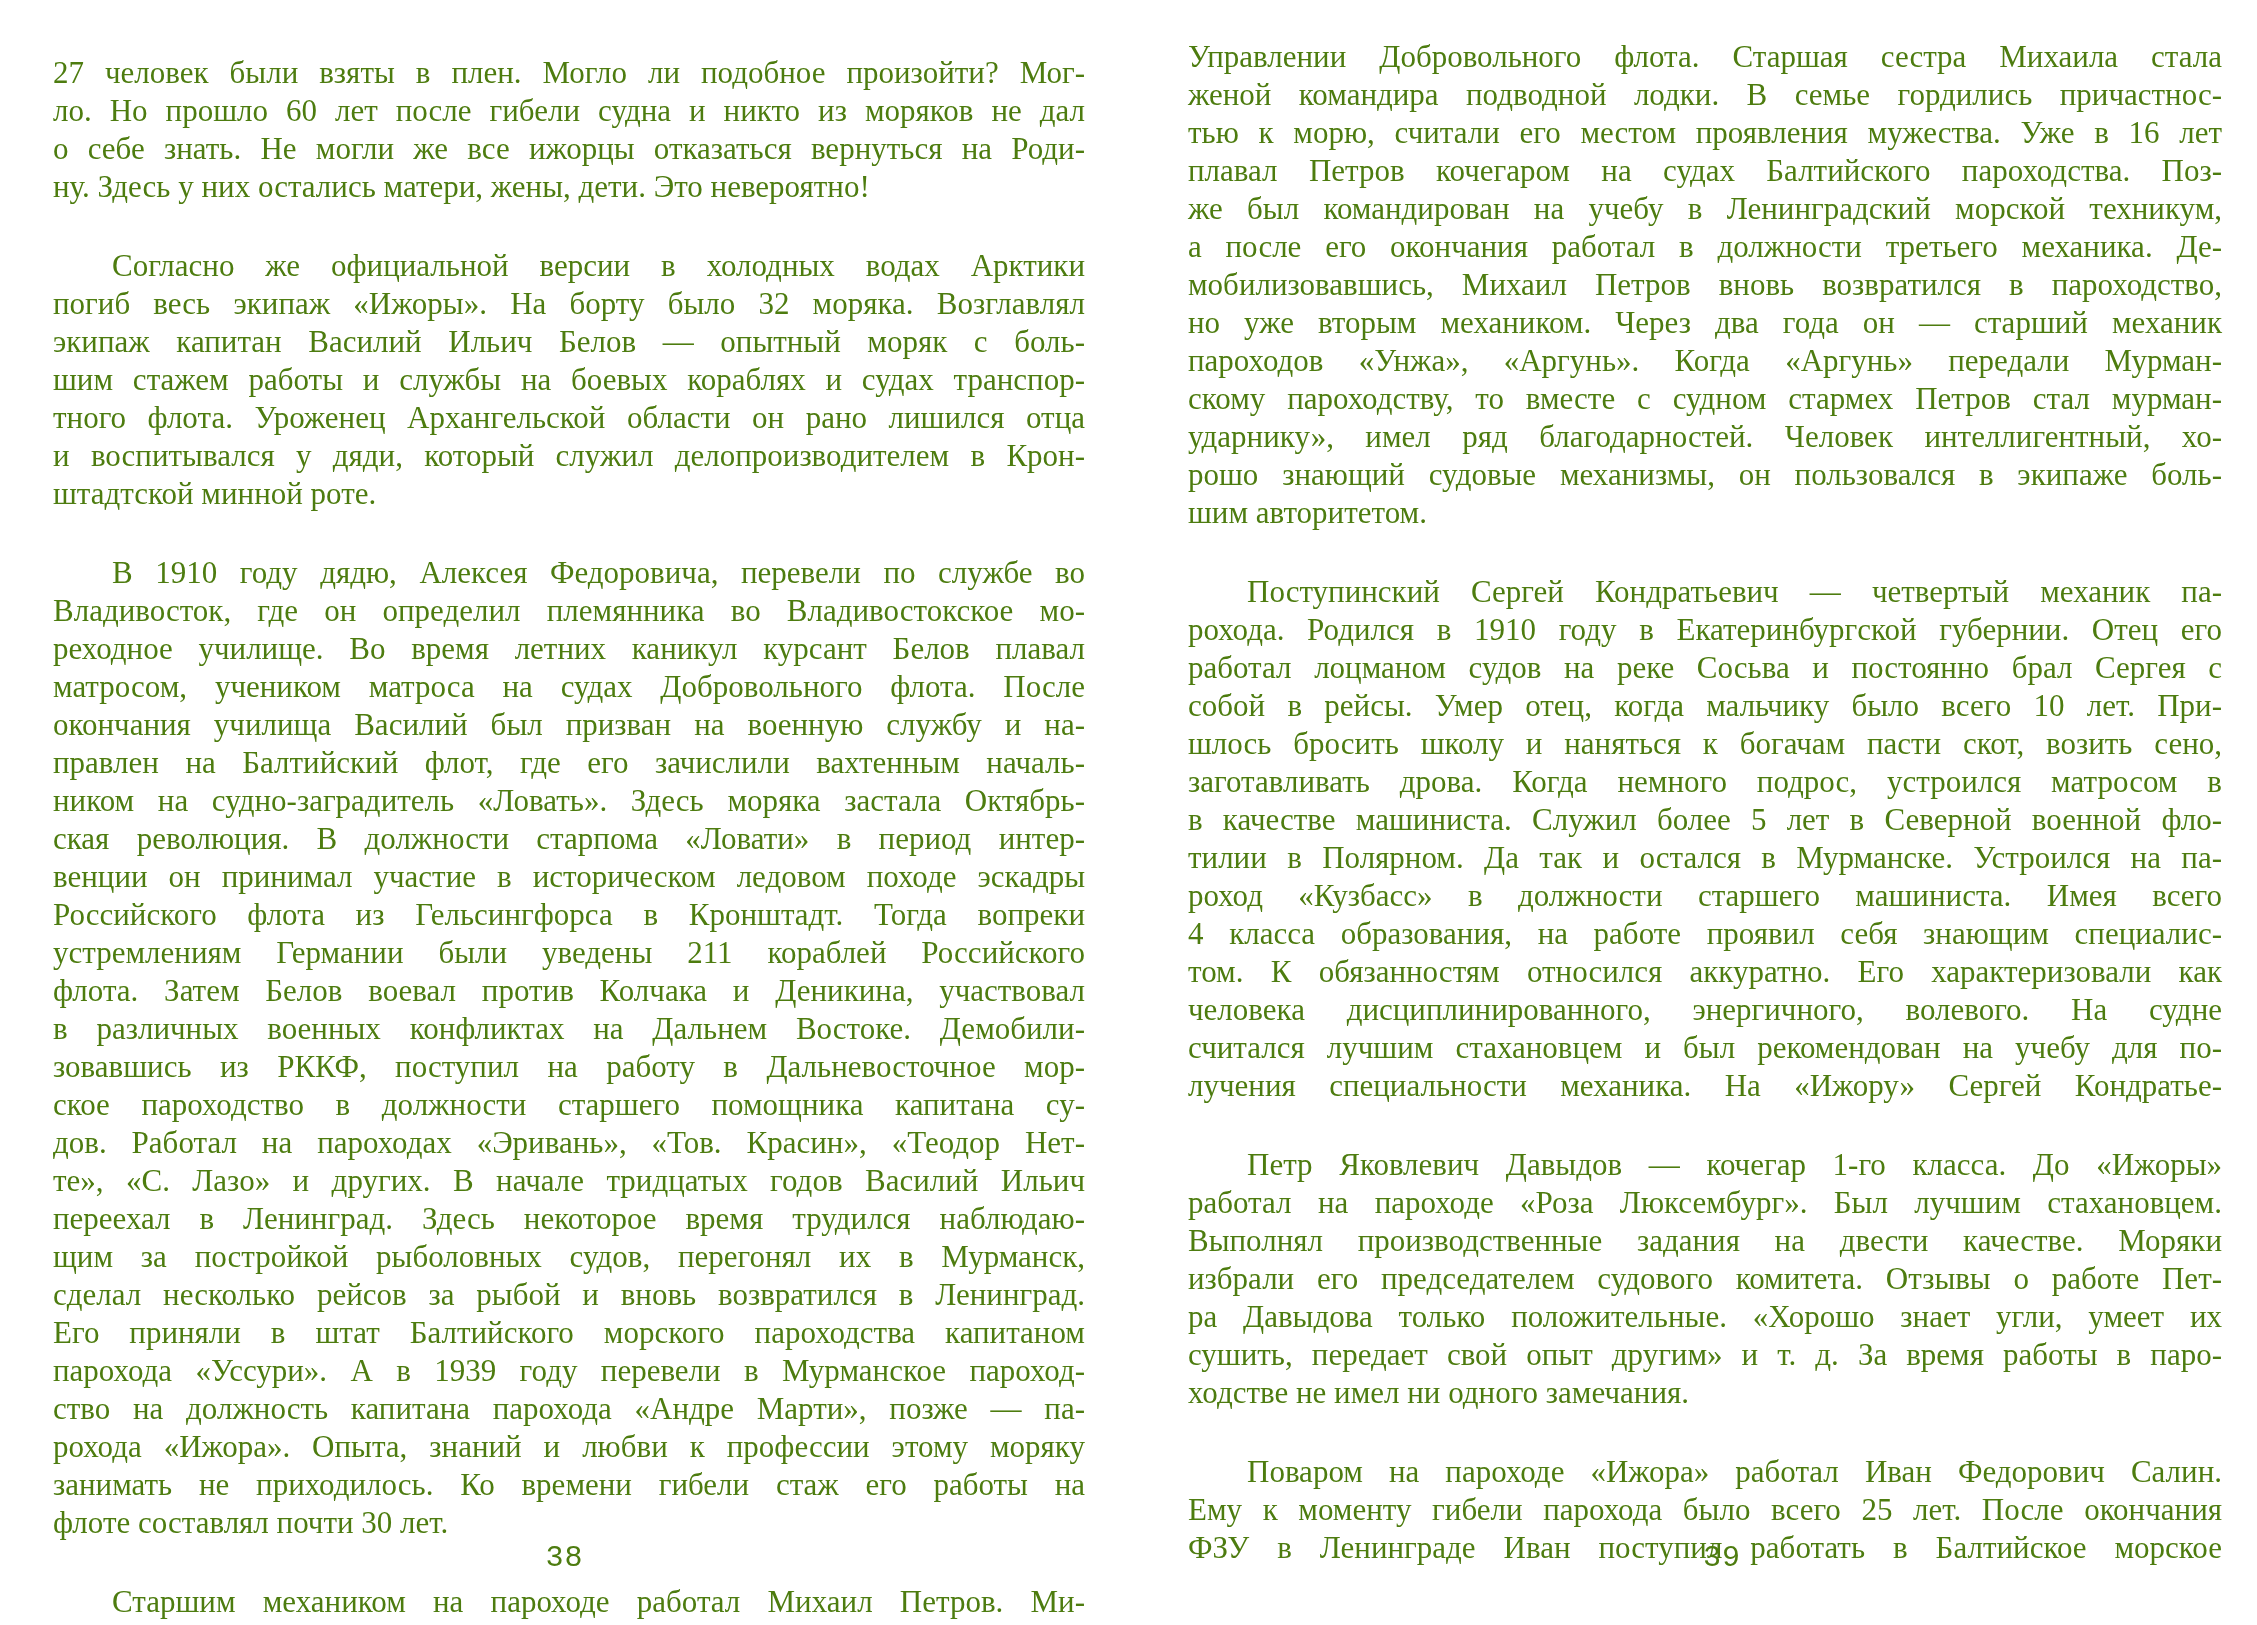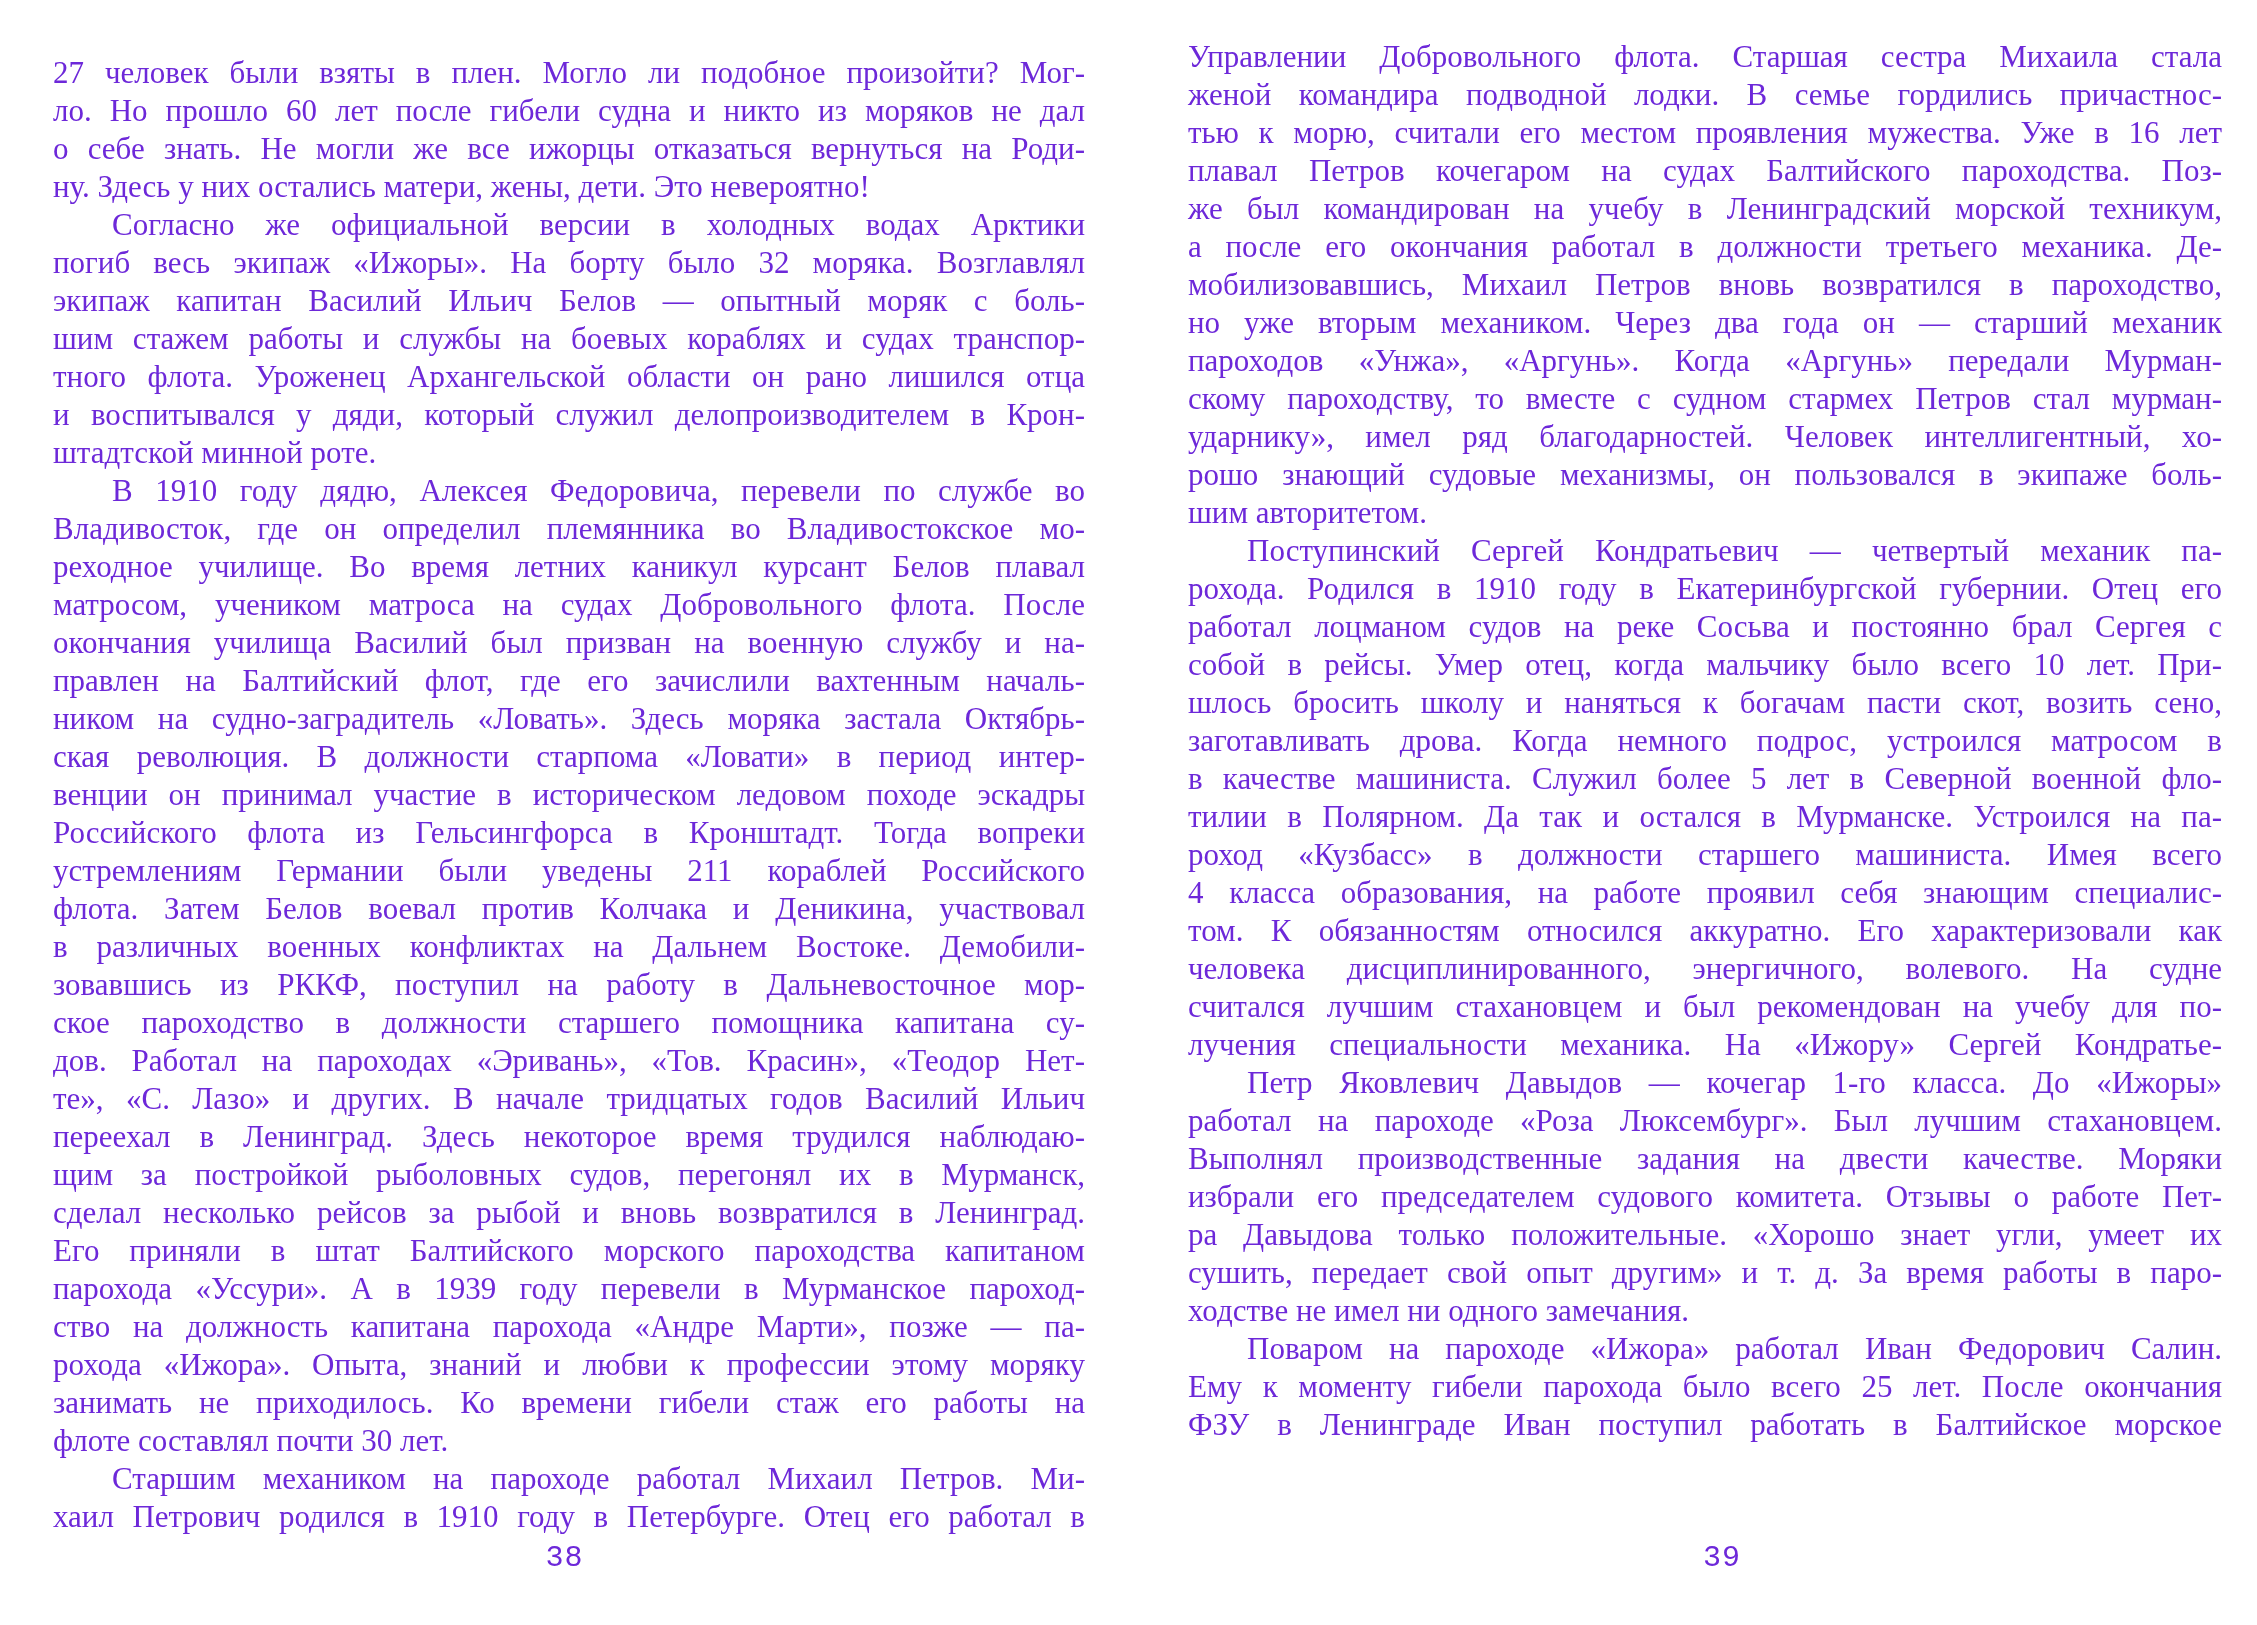--- a/index.html
+++ b/index.html
@@ -7,21 +7,21 @@
     padding: 0;
     background: #e8e8e6;
   }
   .spread {
     position: relative;
     width: 2258px;
     height: 1626px;
     background: #ffffff;
     overflow: hidden;
     font-family: "Liberation Serif", "DejaVu Serif", serif;
-    color: #6d28d9;
+    color: #4d7c0f;
   }
   .page {
     position: absolute;
     top: 0;
     height: 1626px;
   }
   .page-left  { left: 0;     width: 1129px; }
   .page-right { left: 1129px; width: 1129px; }
   .text-block {
     position: absolute;
@@ -35,20 +35,21 @@
     text-align-last: justify;
     white-space: nowrap;
     height: 38px;
   }
   .line.para-end {
     text-align-last: left;
   }
   .line.indent {
     padding-left: 59px;
     box-sizing: border-box;
+    margin-top: 41px;
   }
   .page-number {
     position: absolute;
     top: 1541px;
     width: 100%;
     text-align: center;
     font-size: 30px;
     letter-spacing: 1px;
     font-family: Liberation Mono, monospace;
   }

